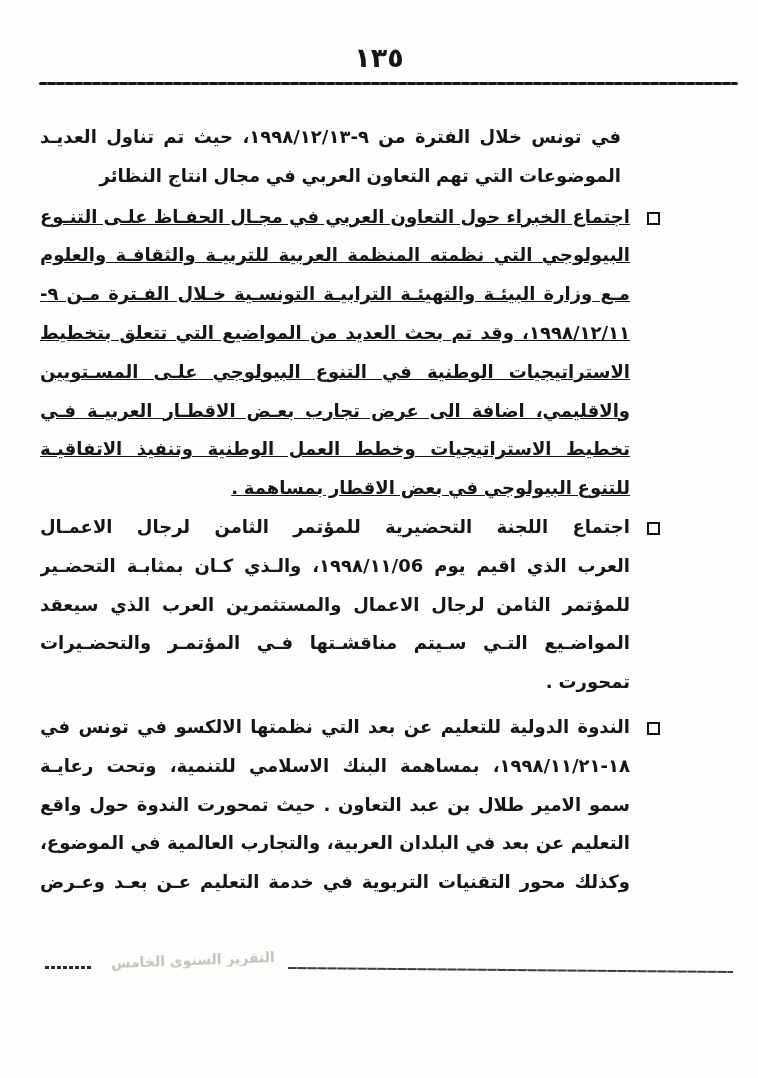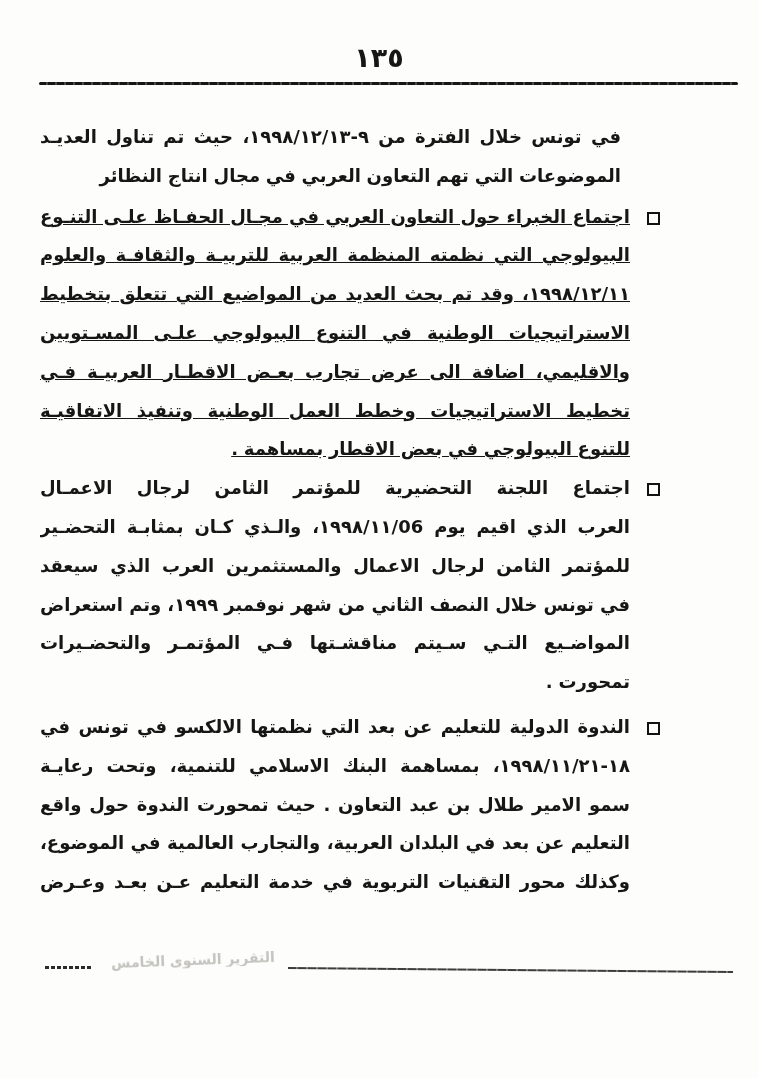--- a/index.html
+++ b/index.html
@@ -74,33 +74,33 @@
 
     <div class="para">
       <div class="line">في تونس خلال الفترة من ٩-١٩٩٨/١٢/١٣، حيث تم تناول العديـد مـن</div>
       <div class="line end">الموضوعات التي تهم التعاون العربي في مجال انتاج النظائر المشعة .</div>
     </div>
 
     <div class="item i1">
       <div class="marker"></div>
       <div class="line">اجتماع الخبراء حول التعاون العربي في مجـال الحفـاظ علـى التنـوع</div>
       <div class="line">البيولوجي التي نظمته المنظمة العربية للتربيـة والثقافـة والعلوم بالتعـاون</div>
+      <div class="line">مـع وزارة البيئـة والتهيئـة الترابيـة التونسـية خـلال الفـترة مـن ٩-</div>
       <div class="line">١٩٩٨/١٢/١١، وقد تم بحث العديد من المواضيع التي تتعلق بتخطيط</div>
       <div class="line">الاستراتيجيات الوطنية في التنوع البيولوجي علـى المسـتويين الوطنـي</div>
       <div class="line">والاقليمي، اضافة الى عرض تجارب بعـض الاقطـار العربيـة فـي مجـال</div>
       <div class="line">تخطيط الاستراتيجيات وخطط العمل الوطنية وتنفيذ الاتفاقيـة الدوليـة</div>
       <div class="line end">للتنوع البيولوجي في بعض الاقطار بمساهمة .</div>
     </div>
 
     <div class="item i2">
       <div class="marker"></div>
       <div class="line">اجتماع اللجنة التحضيرية للمؤتمر الثامن لرجال الاعمـال والمسـتثمرين</div>
       <div class="line">العرب الذي اقيم يوم ١٩٩٨/١١/06، والـذي كـان بمثابـة التحضـير</div>
       <div class="line">للمؤتمر الثامن لرجال الاعمال والمستثمرين العرب الذي سيعقد اجتماعه</div>
-      <div class="line">في تونس خلال النصف الثاني من شهر نوفمبر ١٩٩٩، وتم استعراض</div>
       <div class="line">المواضـيع التـي سـيتم مناقشـتها فـي المؤتمـر والتحضـيرات اللازمـة</div>
       <div class="line end">تمحورت .</div>
     </div>
 
     <div class="item i3">
       <div class="marker"></div>
       <div class="line">الندوة الدولية للتعليم عن بعد التي نظمتها الالكسو في تونس في الفترة من</div>
       <div class="line">١٨-١٩٩٨/١١/٢١، بمساهمة البنك الاسلامي للتنمية، وتحت رعايـة</div>
       <div class="line">سمو الامير طلال بن عبد التعاون . حيث تمحورت الندوة حول واقع</div>
       <div class="line">التعليم عن بعد في البلدان العربية، والتجارب العالمية في الموضوع،</div>

